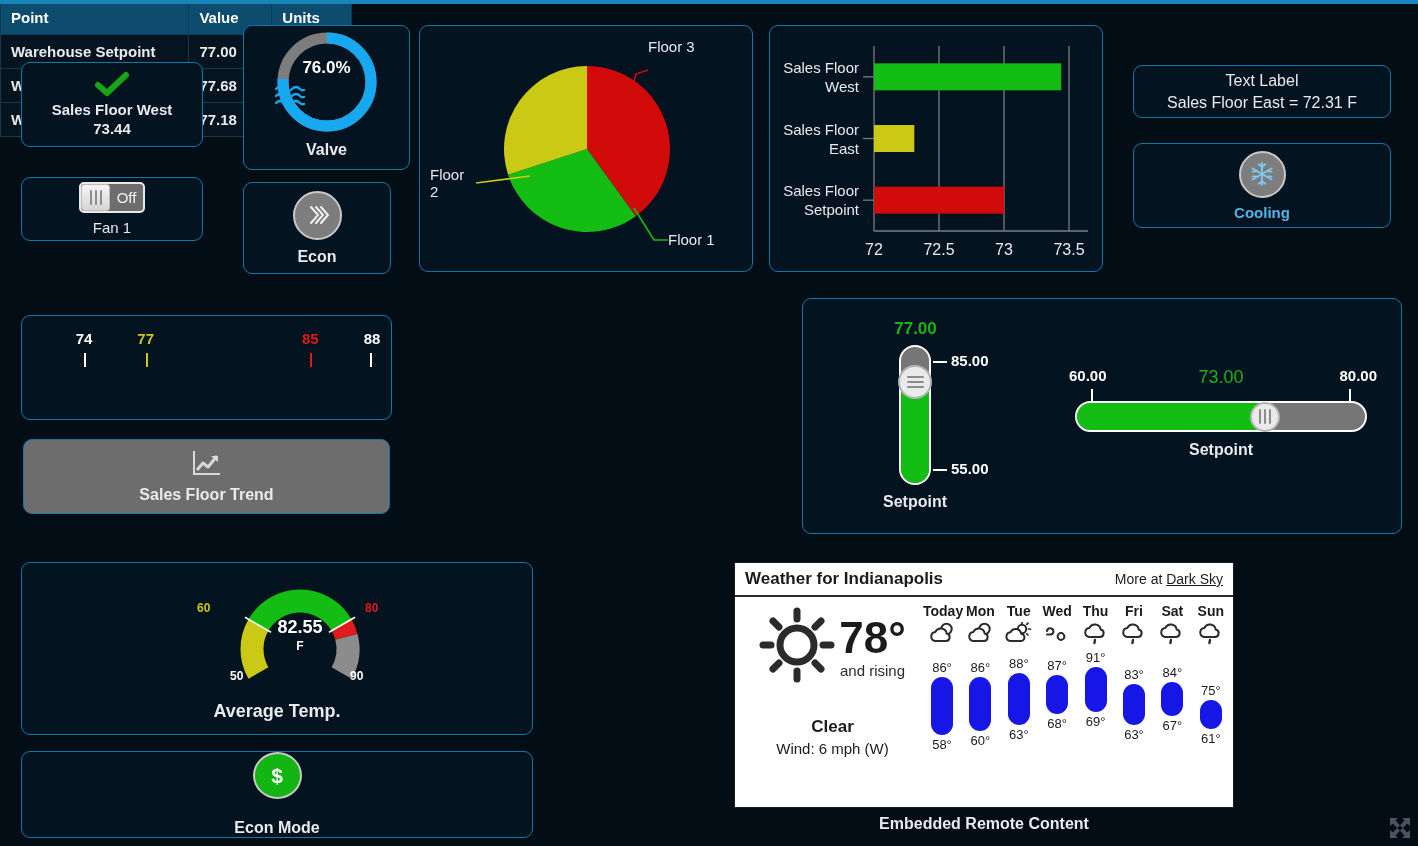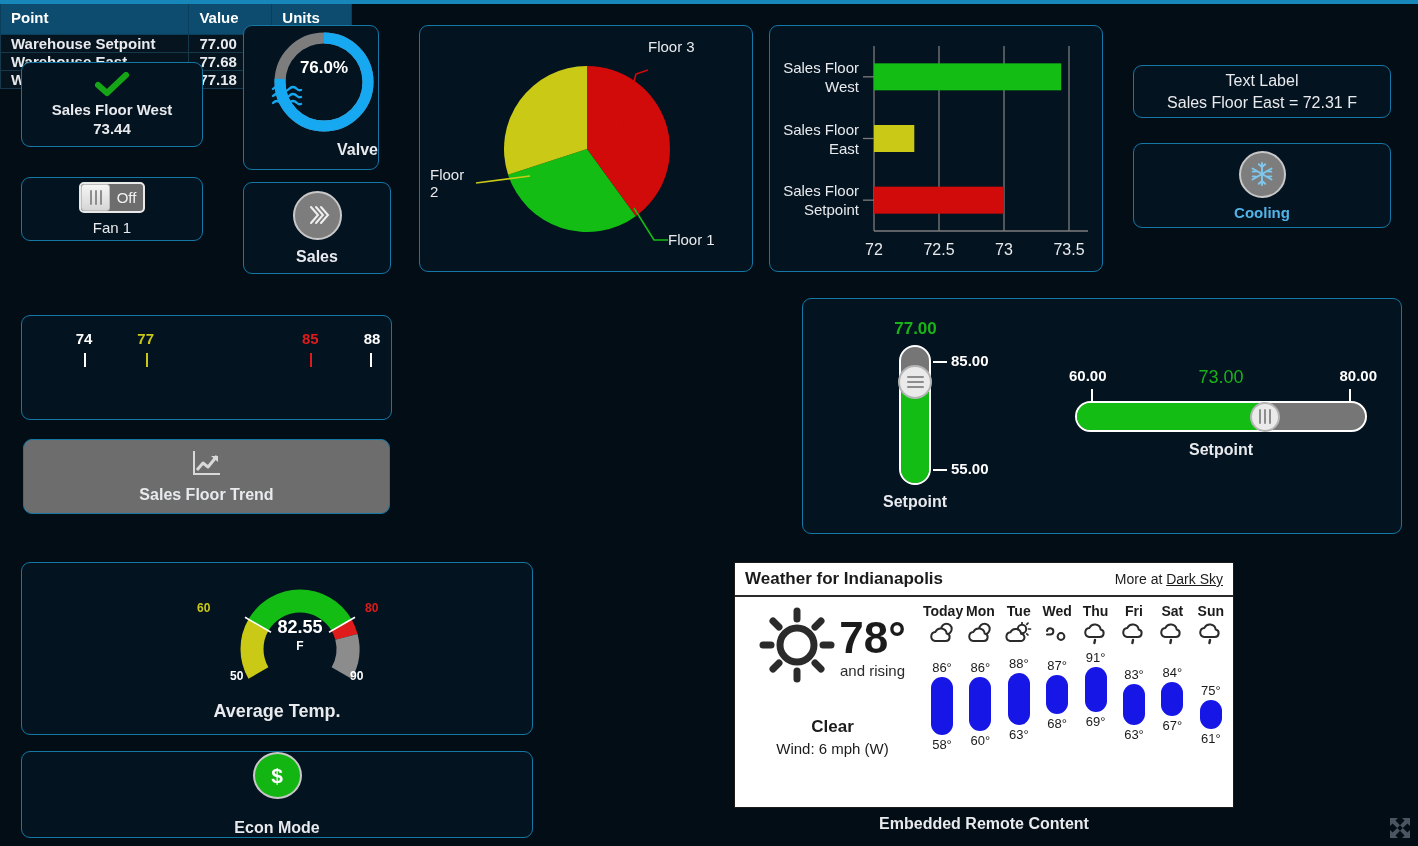--- a/index.html
+++ b/index.html
@@ -42,22 +42,22 @@
   .toggle .knob {
     width: 29px; height: 27px; background: linear-gradient(#f5f5f5,#d6d6d6);
     border-radius: 3px; border:1px solid #bdbdbd; box-sizing:border-box;
     display:flex; align-items:center; justify-content:center; gap:3px;
   }
   .toggle .knob i { display:block; width:2px; height:15px; background:#8d8d8d; border-radius:1px;}
   .toggle .state { flex:1; text-align:center; color:#f2f2f2; font-size:15px; font-weight:normal;}
   #fan .cap { font-size: 15px; font-weight:normal; color:#e8eaed; margin-top:6px;}
 
   
-  #valve { left: 243px; top: 25px; width: 136px; height: 145px;
-           display:flex; flex-direction:column; align-items:flex-end; justify-content:flex-start;}
+  #valve { left: 243px; top: 25px; width: 167px; height: 145px;
+           display:flex; flex-direction:column; align-items:center; justify-content:flex-start;}
   .donutwrap { position: relative; width: 108px; height: 108px; margin-top: 2px;}
   .donutwrap svg { position:absolute; left:0; top:0;}
   .donut-val { position:absolute; width:100%; top:30px; text-align:center;
      font-size:17px; font-weight:bold; color:#ffffff;}
   .waveicon { position:absolute; width:100%; top:56px; text-align:center; }
   #valve .cap { font-size:16px; font-weight:bold; color:#e8eaed; margin-top:5px;}
 
   
   #pump { left: 243px; top: 182px; width: 148px; height: 92px;
           display:flex; flex-direction:column; align-items:center; justify-content:center;}
@@ -103,21 +103,21 @@
            align-items:center; justify-content:center; }
   #trend .cap { font-size:16px; font-weight:bold; color:#e8eaed; margin-top:5px;}
 
   
   #ptable { left: 426px; top: 340px; width: 352px; height: 156px; border:none; border-radius:0;
             background: transparent;}
   table { border-collapse: collapse; width:100%; font-size:15px; }
   thead th { background:#0d4c6e; color:#ffffff; font-weight:bold; text-align:left;
              padding:8px 10px; border:1px solid #0a3f5c;}
   tbody td { background:#05141f; color:#e8eaed; font-weight:bold; text-align:left;
-             padding:0 10px; border:1px solid #16384b;}
+             padding:8px 10px; border:1px solid #16384b;}
   .col-point { width: 210px; }
   .col-value { width: 73px; }
   .col-units { width: 69px; }
 
   
   #sliderpanel { left: 802px; top: 298px; width: 600px; height: 236px; }
 
   .vsl { position:absolute; left:96px; top:46px; width:32px; height:140px;
          border:2px solid #ffffff; border-radius:16px; background:#767676; box-sizing:border-box;
          overflow:hidden;}
@@ -244,21 +244,21 @@
   </div>
 
   <div class="card" id="pump">
     <div class="circbtn">
       <svg width="26" height="26" viewBox="0 0 26 26">
         <path d="M7 5 L14 13 L7 21" stroke="#f0f0f0" stroke-width="2" fill="none" stroke-linecap="round"></path>
         <path d="M12 5 L19 13 L12 21" stroke="#f0f0f0" stroke-width="2" fill="none" stroke-linecap="round"></path>
         <path d="M17 5 L24 13 L17 21" stroke="#f0f0f0" stroke-width="2" fill="none" stroke-linecap="round"></path>
       </svg>
     </div>
-    <div class="cap">Sales</div>
+    <div class="cap">Econ</div>
   </div>
 
   <div class="card" id="pie">
     <svg width="334" height="247" viewBox="0 0 334 247">
       <g id="pieSlices">
           <path d="M 167 123 L 167 40 A 83 83 0 0 1 215.78617594027526 190.14841053312063 Z" fill="#d10a0a"></path>
           <path d="M 167 123 L 215.78617594027526 190.14841053312063 A 83 83 0 0 1 88.06230914750226 148.64841053312065 Z" fill="#13bd13"></path>
           <path d="M 167 123 L 88.06230914750226 148.64841053312065 A 83 83 0 0 1 166.99999999999997 40 Z" fill="#c9c916"></path>
         </g>
       <path d="M196 122 L216 48 L228 44" stroke="#d10a0a" stroke-width="1.6" fill="none"></path>

